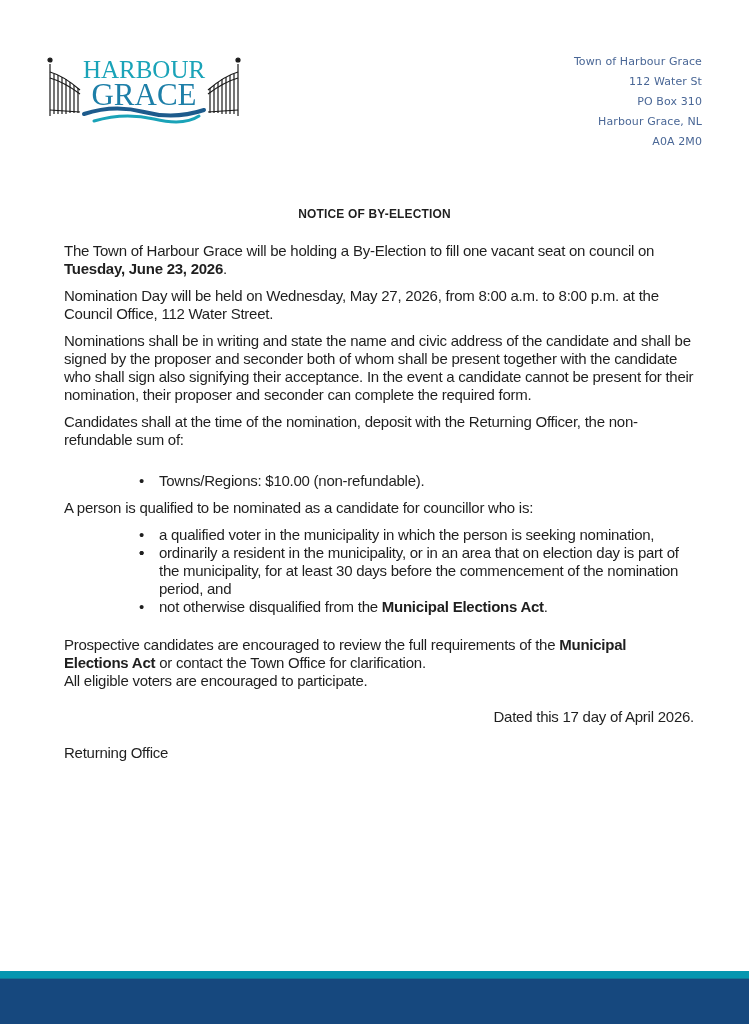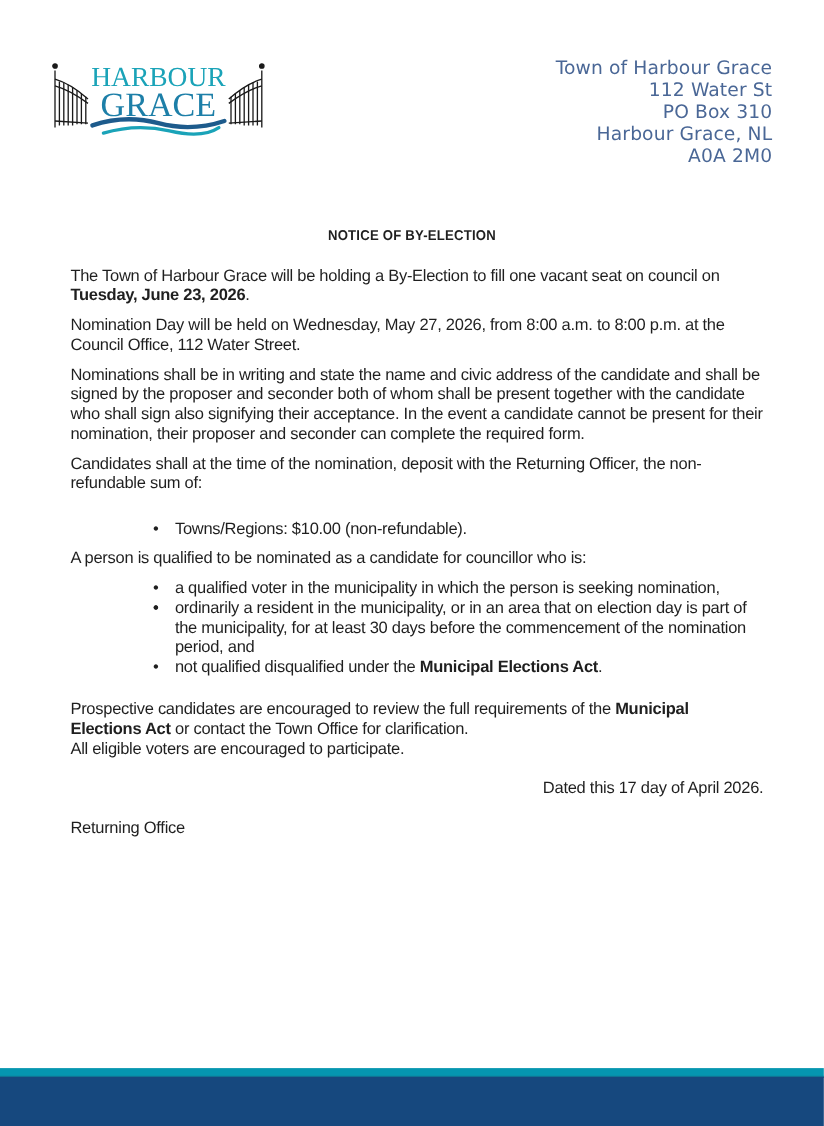--- a/index.html
+++ b/index.html
@@ -5,21 +5,21 @@
   html, body { margin: 0; padding: 0; }
   body {
     width: 749px; height: 1024px; position: relative; overflow: hidden;
     background: #ffffff;
     font-family: "Liberation Sans", sans-serif;
     color: #1f1f1f;
   }
   .logo { position: absolute; left: 44px; top: 50px; width: 200px; height: 78px; }
   .address {
     position: absolute; right: 47px; top: 52px; text-align: right;
-    font-family: "DejaVu Sans", sans-serif; font-size: 17px; line-height: 20px;
+    font-family: "DejaVu Sans", sans-serif; font-size: 11px; line-height: 20px;
     color: #4a6796; letter-spacing: 0.1px;
   }
   .address div { white-space: nowrap; }
   .title {
     position: absolute; left: 0; right: 0; top: 206px; text-align: center;
     font-weight: bold; font-size: 13px; letter-spacing: 0.2px;
     font-family: "Liberation Sans", sans-serif;
     transform: scaleX(0.92);
   }
   .body {
@@ -99,21 +99,21 @@
   <p style="margin-bottom:9px;">Nominations shall be in writing and state the name and civic address of the candidate and shall be signed by the proposer and seconder both of whom shall be present together with the candidate who shall sign also signifying their acceptance. In the event a candidate cannot be present for their nomination, their proposer and seconder can complete the required form.</p>
   <p style="margin-bottom:23px; padding-right:40px;">Candidates shall at the time of the nomination, deposit with the Returning Officer, the non-refundable sum of:</p>
   <ul style="margin-bottom:9px;">
     <li><span class="bullet">•</span><span>Towns/Regions:  $10.00 (non-refundable).</span></li>
   </ul>
   <p style="margin-bottom:9px;">A person is qualified to be nominated as a candidate for councillor who is:</p>
   <ul style="margin-bottom:20px;">
     <li><span class="bullet">•</span><span>a qualified voter in the municipality in which the person is seeking nomination,</span></li>
     <li><span class="bullet">•</span></li>
     <li><span class="bullet">•</span><span>ordinarily a resident in the municipality, or in an area that on election day is part of the municipality, for at least 30 days before the commencement of the nomination period, and</span></li>
-    <li><span class="bullet">•</span><span>not qualified disqualified under the</span> <b>Municipal Elections Act</b><span>.</span></li>
+    <li><span class="bullet">•</span><span>not otherwise disqualified from the</span> <b>Municipal Elections Act</b><span>.</span></li>
   </ul>
   <p style="">
     <span>Prospective candidates are encouraged to review the full requirements of the</span> <b>Municipal Elections Act</b> <span>or contact the Town Office for clarification.</span>
   </p>
   <p style="margin-bottom:18px;">All eligible voters are encouraged to participate.</p>
   <p style="margin-bottom:18px;text-align:right;">Dated this 17 day of April 2026.</p>
   <p>Returning Office</p>
 </div>
 
 <div class="stripe-teal"></div>

